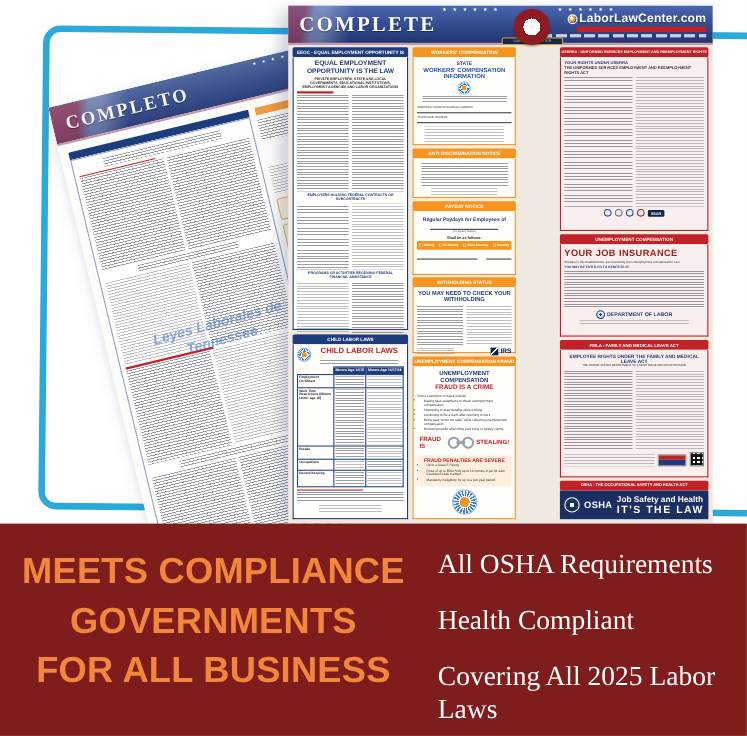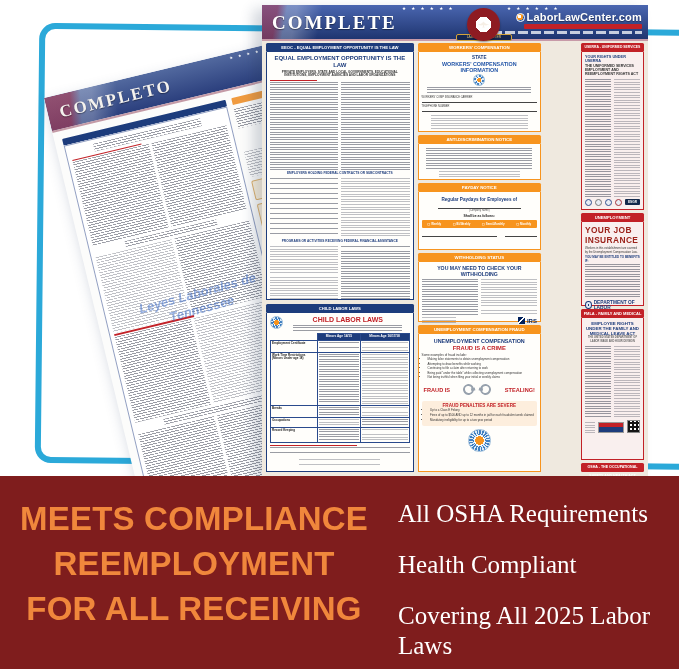--- a/index.html
+++ b/index.html
@@ -450,29 +450,37 @@
             <div class="mt light" style="flex:1;height:11px;"></div>
             <div class="contact-box">
                 <div class="a"></div>
                 <div class="b"></div>
               </div>
             <div class="qr"></div>
           </div>
         </div>
         <div class="gap3"></div>
         <div class="hdr red" style="font-size:3.6px;">OSHA - THE OCCUPATIONAL SAFETY AND HEALTH ACT</div>
+        <div class="osha-block">
+          <span class="osha-dol"></span>
+          <span class="osha-brand">OSHA</span>
+          <span class="osha-lines">
+            <span class="osha-l1">Job Safety and Health</span>
+            <span class="osha-l2">IT'S THE LAW</span>
+          </span>
+        </div>
       </div>
     </div>
   </div>
 
   <div class="bottom" id="bottom-banner" style="background: #7f1d1d;">
     <div class="headline" id="headline" style="color: rgb(240, 135, 60);">
       <div>MEETS COMPLIANCE</div>
-      <div>REEMPLOYMENT</div>
-      <div>FOR ALL RECEIVING</div>
+      <div>GOVERNMENTS</div>
+      <div>FOR ALL BUSINESS</div>
     </div>
     <div class="points">
       <div class="pt">All OSHA Requirements</div>
       <div class="pt">Health Compliant</div>
       <div class="pt">Covering All 2025 Labor Laws</div>
     </div>
   </div>
 
 </div>
 

